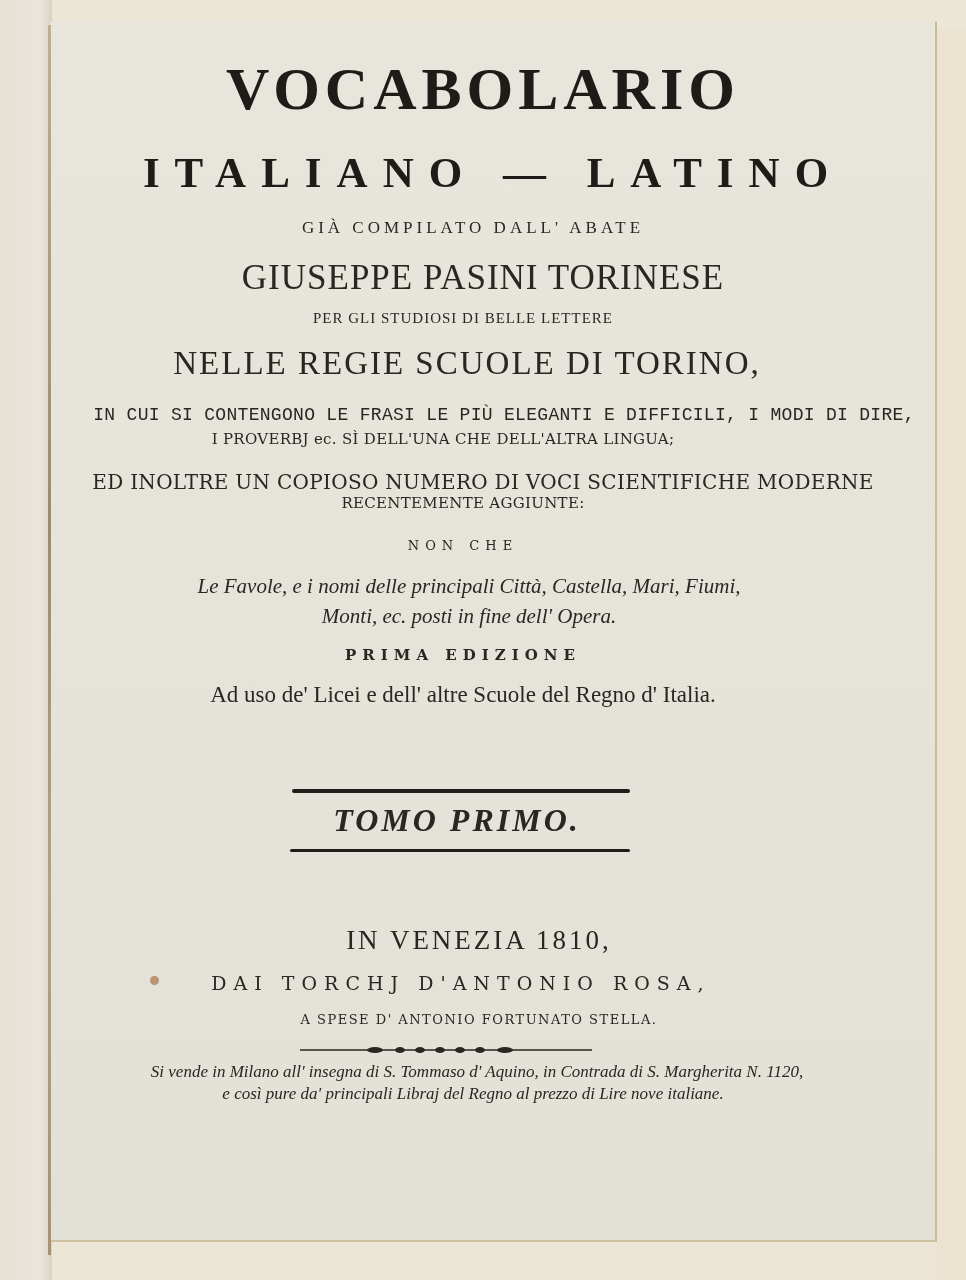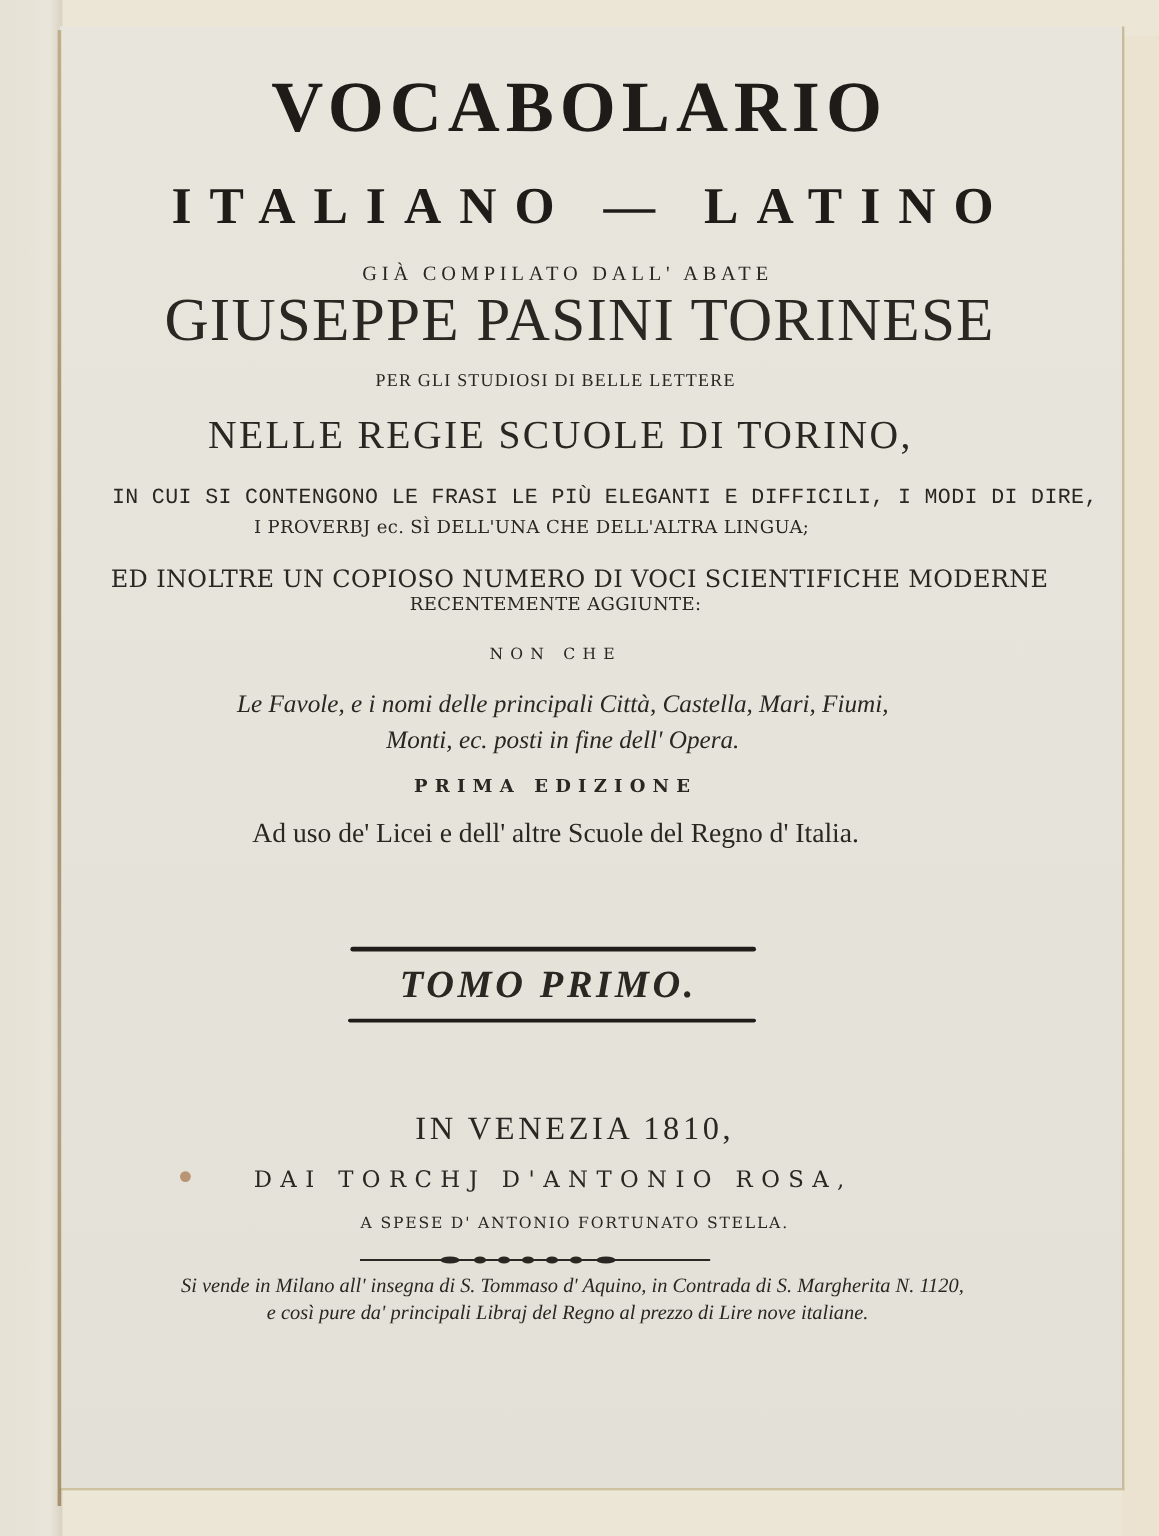--- a/index.html
+++ b/index.html
@@ -25,21 +25,21 @@
     border-bottom:2px solid #cfc2a3;
   }
   .right-edge {
     position:absolute; left:935px; top:30px; width:31px; height:1250px;
     background:#ebe3cf;
   }
   .line { position:absolute; left:0; width:966px; text-align:center; white-space:nowrap; }
   .t1 { top:55px; font-size:60px; letter-spacing:5px; font-weight:bold; color:#1e1b18; }
   .t2 { top:148px; font-size:43px; letter-spacing:15px; font-weight:bold; color:#1e1b18; left:10px; }
   .t3 { top:218px; font-size:17px; letter-spacing:4px; font-variant:small-caps; left:-10px; }
-  .t4 { top:238px; font-size:51px; letter-spacing:1px; left:0; }
+  .t4 { top:258px; font-size:35px; letter-spacing:1px; left:0; }
   .t5 { top:310px; font-size:15px; letter-spacing:1px; font-variant:small-caps; left:-20px; }
   .t6 { top:345px; font-size:33px; letter-spacing:2px; left:-16px; }
   .t7 { top:405px; font-size:18px; letter-spacing:.3px; font-family:Liberation Mono, monospace;margin-left:21px; }
   .t8 { top:430px; font-size:15px; letter-spacing:.3px; font-family:"DejaVu Serif",serif; left:-40px; }
   .t9 { top:470px; font-size:20px; letter-spacing:.3px; font-family:"DejaVu Serif",serif; }
   .t10 { top:494px; font-size:15px; letter-spacing:.3px; font-family:"DejaVu Serif",serif; left:-20px; }
   .t11 { top:538px; font-size:13px; letter-spacing:6px; font-family:"DejaVu Serif",serif; left:-20px; }
   .t12 { top:574px; font-size:21px; font-style:italic; left:-14px; }
   .t13 { top:604px; font-size:21px; font-style:italic; left:-14px; }
   .t14 { top:646px; font-size:15px; letter-spacing:6px; font-weight:bold; font-family:"DejaVu Serif",serif; left:-20px; }

